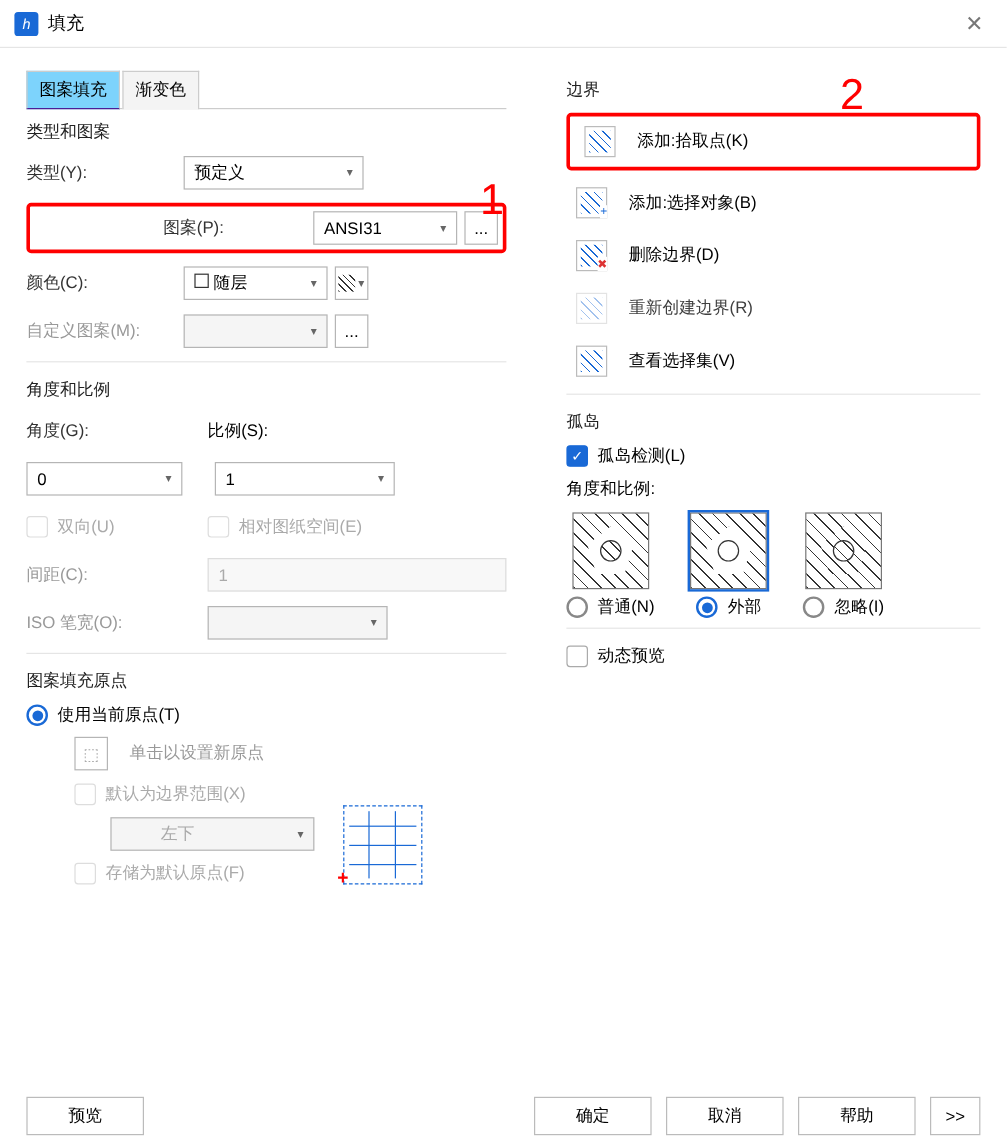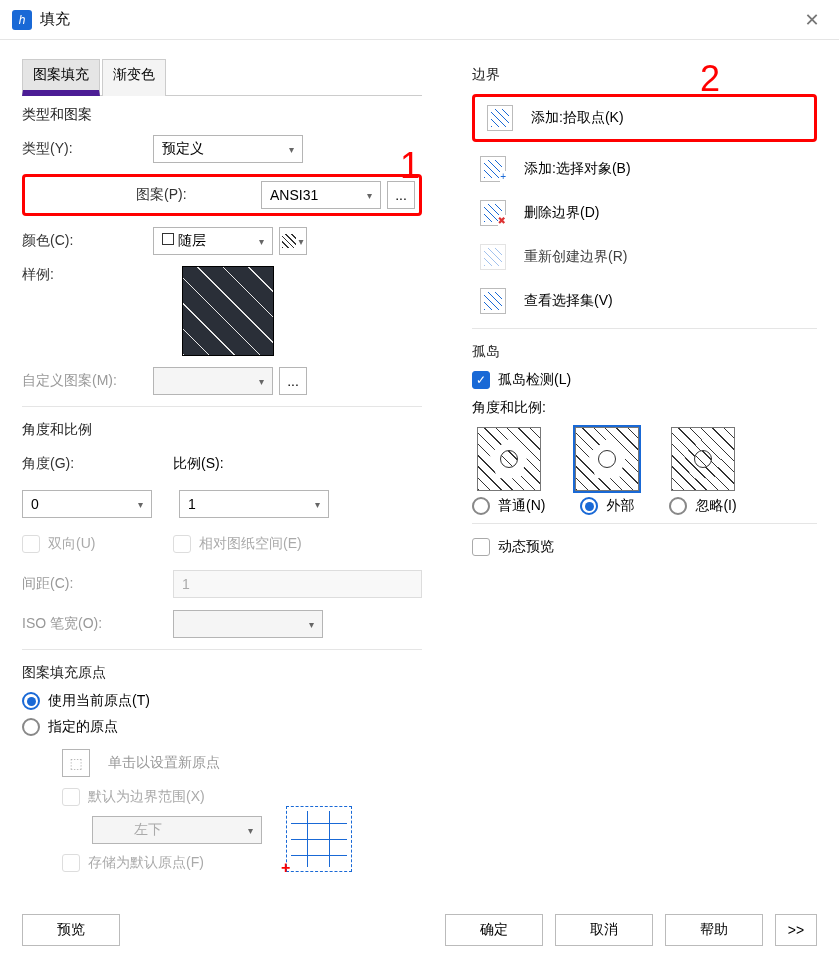--- a/index.html
+++ b/index.html
@@ -12,21 +12,21 @@
 .close-btn { width: 30px; height: 30px; display: flex; align-items: center; justify-content: center; cursor: pointer; color: #777; font-size: 18px; }
 
 
 .content { padding: 18px 22px 10px 22px; display: flex; gap: 30px; height: 855px; position: relative; }
 .col-left { width: 400px; }
 .col-right { flex: 1; padding-left: 20px; }
 
 
 .tabs { display: flex; margin-bottom: 10px; border-bottom: 1px solid #ccc; }
 .tab { padding: 6px 10px; background: #f4f4f4; border: 1px solid #ccc; border-bottom: none; margin-right: 2px; cursor: pointer; position: relative; top: 1px; }
-.tab.active { background: #e5e5e5; border-bottom: 6px solid #4c1d95; }
+.tab.active { background: #7dd3fc; border-bottom: 1px solid #4c1d95; }
 
 
 .section-title { margin: 8px 0 10px 0; font-size: 14px; color: #222;}
 .row { display: flex; align-items: center; margin-bottom: 10px; min-height: 30px; gap: 6px;}
 .row-label { width: 125px; color: #333; }
 .row-label.disabled { color: #999; }
 .select { flex: 1; height: 28px; border: 1px solid #b5b5b5; background: #fff; display: flex; align-items: center; padding: 0 8px; justify-content: space-between; cursor: pointer; }
 .select.narrow { width: 120px; flex: none; }
 .select.wide { width: 150px; flex: none; }
 .select.disabled { background: #f5f5f5; color: #aaa; cursor: default; }
@@ -132,26 +132,20 @@
       <div class="select narrow">
           <span><span class="col-swatch-sm"></span><span>随层</span></span>
           <span class="chev">▾</span>
         </div>
       <div class="btn-sm">
           <span class="slash-icon"></span>
           <span class="chev" style="margin-left:2px;">▾</span>
         </div>
     </div>
 
-    <div class="row" style="align-items:flex-start;">
-      <div class="row-label">样例:</div>
-      <div style="width:150px;display:flex;justify-content:center;">
-          <div class="swatch"></div>
-        </div>
-    </div>
 
     <div class="row">
       <div class="row-label disabled">自定义图案(M):</div>
       <div class="select narrow disabled">
           <span></span>
           <span class="chev">▾</span>
         </div>
       <div class="btn-sm">...</div>
     </div>
 
@@ -199,24 +193,20 @@
         </div>
     </div>
 
     <div class="hr"></div>
 
     <div style="position:relative;">
       <div class="section-title">图案填充原点</div>
       <label class="rad" style="margin-bottom:8px;">
           <span class="radc sel"></span>
           <span>使用当前原点(T)</span>
-        </label>
-      <label class="rad" style="margin-bottom:12px;">
-          <span class="radc"></span>
-          <span>指定的原点</span>
         </label>
       <div style="padding-left:40px;">
         <div class="row">
           <div class="btn-sm" style="color:#aaa;">⬚</div>
           <span style="color:#999;margin-left:12px;">单击以设置新原点</span>
         </div>
         <label class="chk disabled" style="margin:4px 0 10px 0;">
             <span class="chkbox"></span>
             <span>默认为边界范围(X)</span>
           </label>

